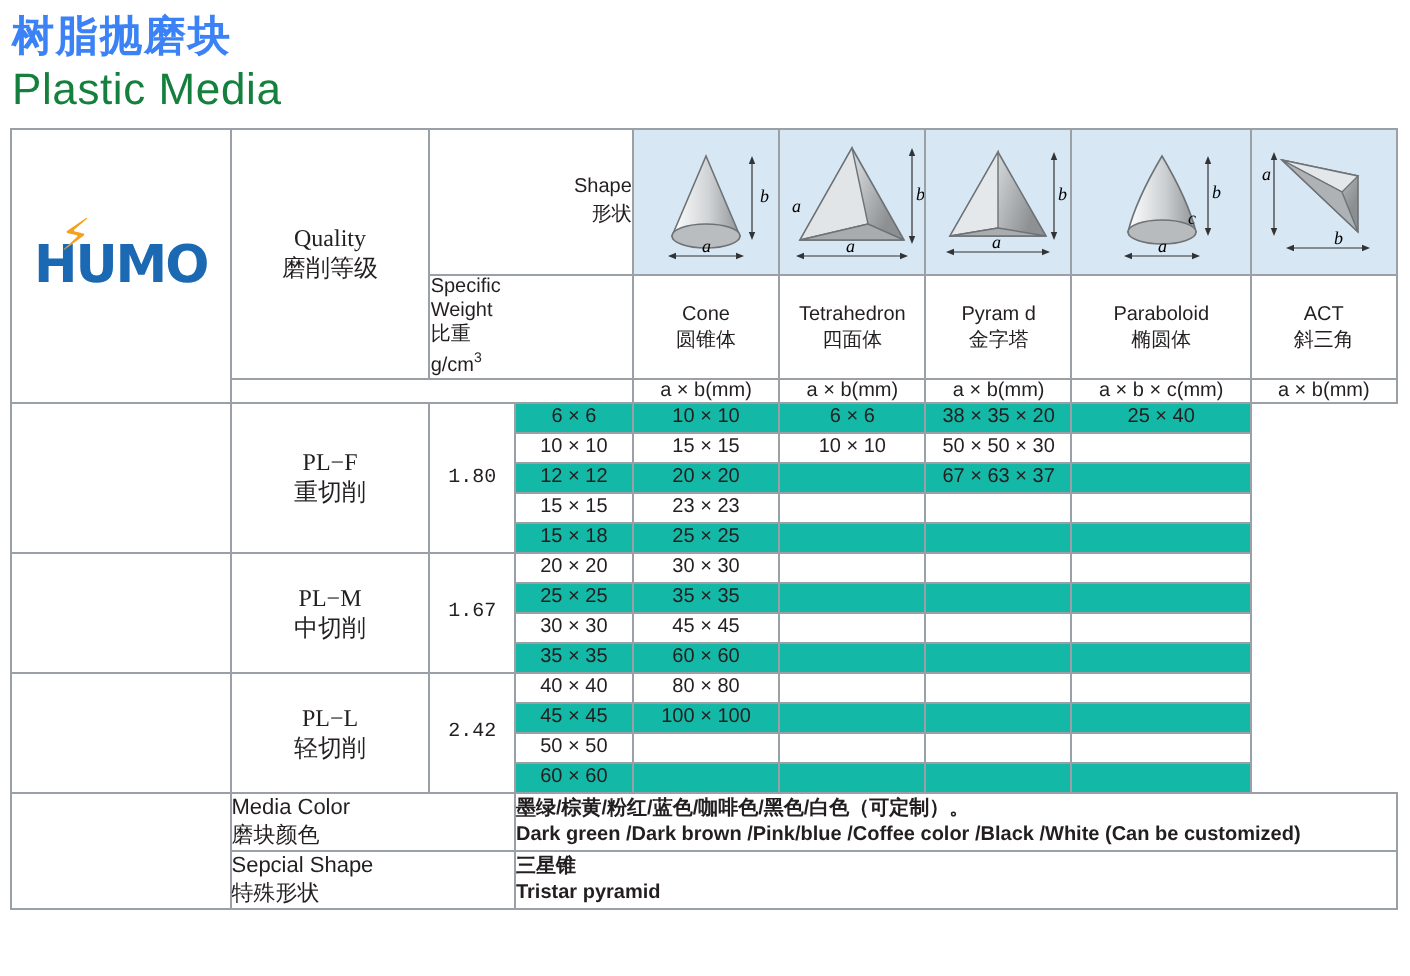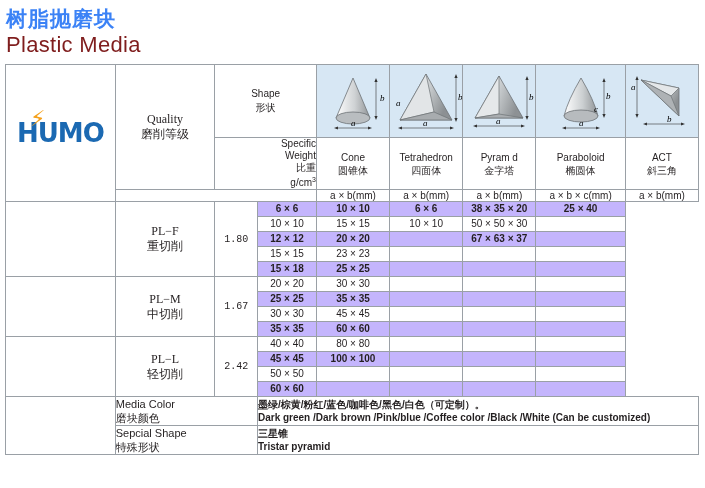--- a/index.html
+++ b/index.html
@@ -12,21 +12,21 @@
   }
   .page{position:relative;width:705px;height:488px;}
 
   
   .header{padding:6px 0 0 6px;}
   .title-cn{
     font-size:21px;font-weight:bold;color:#3b82f6;letter-spacing:1px;
     line-height:26px;
   }
   .title-en{
-    font-size:22px;color:#7f1d1d;line-height:26px;font-weight:normal;
+    font-size:22px;color:#15803d;line-height:26px;font-weight:normal;
     letter-spacing:.3px;
   }
 
   
   table.main{
     border-collapse:collapse;
     width:694px;
     margin:6px 0 0 5px;
     table-layout:fixed;
   }
@@ -43,33 +43,33 @@
   .c-col{width:72px;}
   .c-col4{width:88px;}
 
   .qual-cell{
     text-align:center;line-height:15px;padding:4px 0;
   }
   .qual-en{font-size:12px;font-family:Liberation Serif, serif;}
   .qual-cn{font-size:12px;}
 
   .shape-head{
-    text-align:center;line-height:14px;padding:8px 0;font-size:11px;
-  }
-  .sw-head{text-align:right;line-height:12px;padding:4px 0;font-size:10px;}
+    text-align:right;line-height:14px;padding:8px 0;font-size:11px;
+  }
+  .sw-head{text-align:left;line-height:12px;padding:4px 0;font-size:10px;}
   .sw-head sup{font-size:7px;}
 
   .colname{text-align:center;line-height:13px;padding:3px 0;font-size:10px;}
   .colname .nm-en{display:block;}
   .colname .nm-cn{display:block;}
 
   .dim{text-align:center;font-size:10px;padding:3px 0;}
 
   .val{height:14px;line-height:14px;text-align:center;font-size:10px;}
-  .stripe{background:#c4b5fd;font-weight:bold;}
+  .stripe{background:#14b8a6;}
 
   .weight{font-size:13px;text-align:center;font-family:Liberation Mono, monospace;}
 
   .media-cell{padding:4px 6px;line-height:13px;font-weight:bold;}
   .media-cell .l1{font-size:10px;}
   .media-cell .l2{font-size:10px;}
 
   .lbl-cell{padding:4px 6px;line-height:14px;}
   .lbl-cn{font-size:11px;display:block;}
   .lbl-en{font-size:11px;display:block;}

